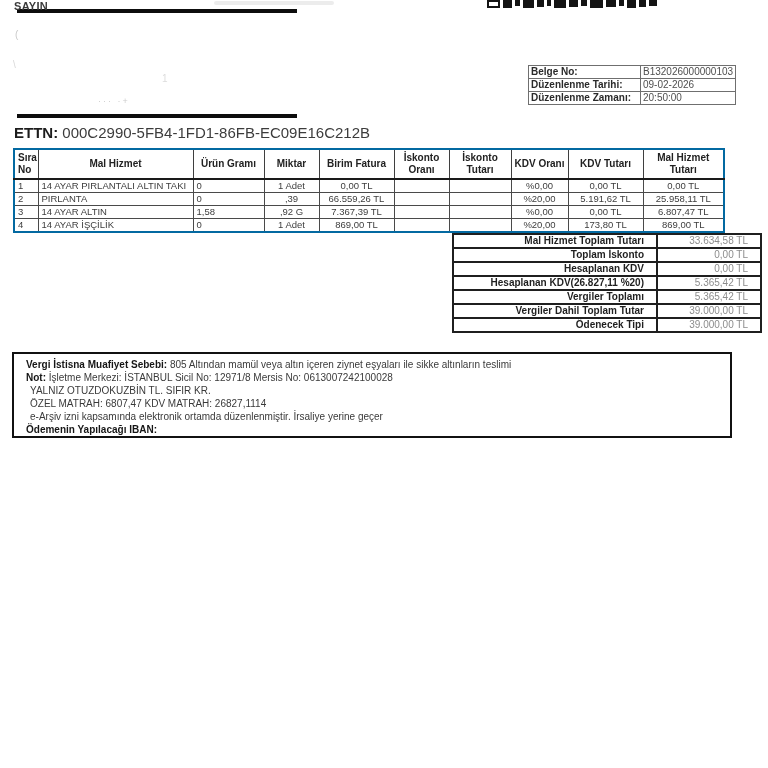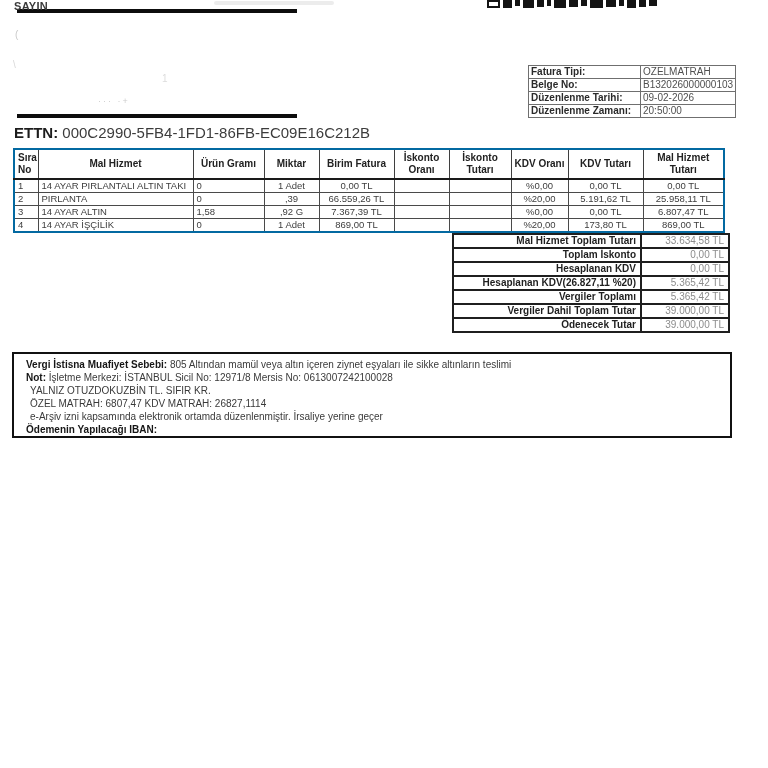--- a/index.html
+++ b/index.html
@@ -49,21 +49,21 @@
     border:1px solid #4a4a4a;font-size:9.5px;color:#3d3d3d;
     height:12px;line-height:12px;padding:0 3px;white-space:nowrap;overflow:hidden;
   }
   table.items{border:2px solid #0369a1;padding-left:44px;}
   td.al{text-align:left;}
   td.ar{text-align:center;}
   
   table.totals{position:absolute;left:452px;top:233px;border-collapse:collapse;}
   table.totals td{
     border:2px solid #1f1f1f;font-size:10px;height:12px;line-height:12px;
-    padding:0 4px;white-space:nowrap;text-align:right;
+    padding:0 12px;white-space:nowrap;text-align:right;
   }
   table.totals td.lbl{font-weight:bold;color:#1f1f1f;width:178px;}
   table.totals td.val{color:#8c8c8c;width:78px;}
   
   .note-box{
     position:absolute;left:12px;top:352px;width:698px;height:76px;
     border:2px solid #111;padding:4px 6px 2px 12px;font-size:10px;line-height:13px;color:#3a3a3a;
   }
   .note-box b{color:#161616;}
   .note-line{white-space:nowrap;overflow:hidden;}
@@ -95,24 +95,20 @@
 <div class="sayin">SAYIN</div>
 <div class="artifact art-paren">(</div>
 <div class="artifact art-tick">\</div>
 <div class="artifact art-one">1</div>
 <div class="artifact art-dots">··· ·+</div>
 <div class="rule bottom"></div>
 
 <table class="invoice-info">
   <tbody>
     <tr>
-      <td class="lbl">Fatura Tipi:</td>
-      <td class="val">OZELMATRAH</td>
-    </tr>
-    <tr>
       <td class="lbl">Belge No:</td>
       <td class="val">B132026000000103</td>
     </tr>
     <tr>
       <td class="lbl">Düzenlenme Tarihi:</td>
       <td class="val">09-02-2026</td>
     </tr>
     <tr>
       <td class="lbl">Düzenlenme Zamanı:</td>
       <td class="val">20:50:00</td>
@@ -224,21 +220,21 @@
     </tr>
     <tr>
       <td class="lbl">Vergiler Toplamı</td>
       <td class="val">5.365,42 TL</td>
     </tr>
     <tr>
       <td class="lbl">Vergiler Dahil Toplam Tutar</td>
       <td class="val">39.000,00 TL</td>
     </tr>
     <tr>
-      <td class="lbl">Ödenecek Tutar</td>
+      <td class="lbl">Ödenecek Tipi</td>
       <td class="val">39.000,00 TL</td>
     </tr>
   </tbody>
 </table>
 
 <div class="note-box">
   <div class="note-line">
     <b>Vergi İstisna Muafiyet Sebebi:</b><span> 805  Altından mamül veya altın içeren ziynet eşyaları ile sikke altınların teslimi</span>
   </div>
   <div class="note-line">

